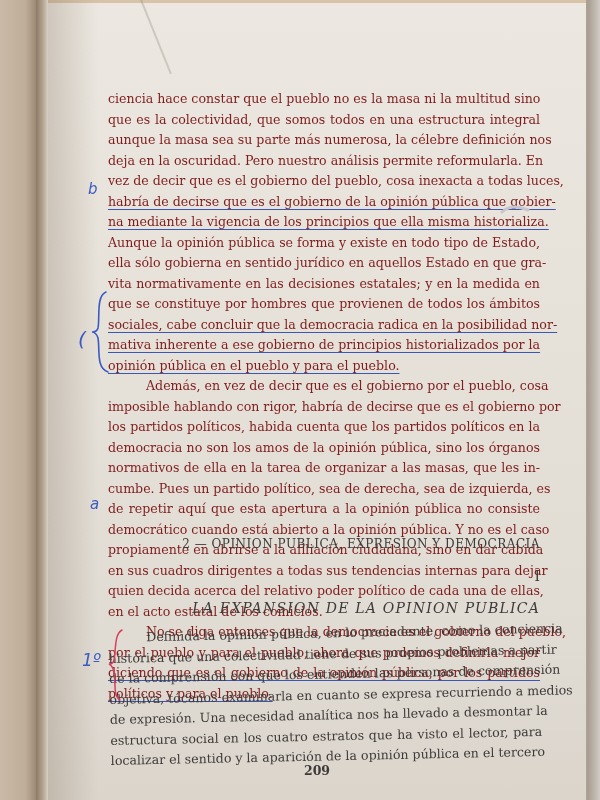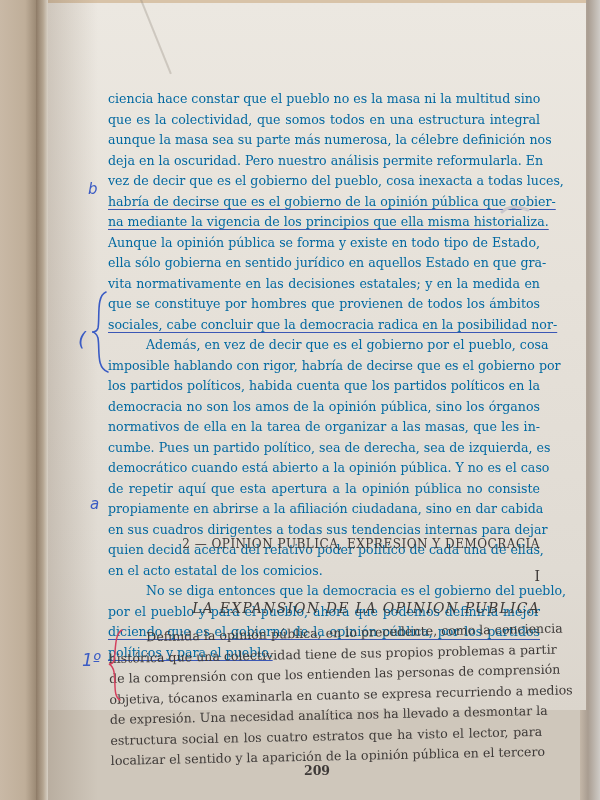--- a/index.html
+++ b/index.html
@@ -16,37 +16,37 @@
   .gutter {
     position:absolute; left:36px; top:0; width:12px; height:800px;
     background:linear-gradient(90deg,#8d7a66 0%,#b5a692 60%,#d8d1c6 100%);
   }
   
   .bg-right {
     position:absolute; right:0; top:0; width:20px; height:800px;
     background:linear-gradient(90deg,#c4b7a8,#a99d91 40%,#cfcbc6);
   }
   .page {
-    position:absolute; left:48px; top:0; width:538px; height:710px;
+    position:absolute; left:48px; top:0; width:538px; height:800px;
     background:linear-gradient(180deg,#ece8e1 0%,#e6e1d9 40%,#e0dbd3 80%,#dbd5cc 100%);
     border-top:3px solid #d8c3a8;
     box-sizing:border-box;
   }
   .page-shadow {
     position:absolute; left:48px; top:0; width:50px; height:800px;
     background:linear-gradient(90deg,rgba(120,100,80,0.25),rgba(120,100,80,0));
     pointer-events:none;
   }
   .crease {
     position:absolute; left:140px; top:0; width:2px; height:80px;
     background:rgba(150,140,130,0.35); transform:rotate(-22deg); transform-origin:top left;
   }
   .text-block {
     position:absolute; left:108px; top:89px; width:432px;
-    font-size:12.6px; line-height:20.5px; color:#0369a1;
+    font-size:12.6px; line-height:20.5px; color:#7f1d1d;
     text-align:justify;
   }
   .text-block p { margin:0; }
   .line { display:block; text-align:justify; text-align-last:justify; white-space:nowrap; height:20.5px; }
   .line.last { text-align-last:left; }
   .indent { padding-left:38px; }
   .ul { text-decoration:underline; text-decoration-color:#3a57b5; text-decoration-thickness:1.3px; text-underline-offset:3px; }
   .heading {
     position:absolute; left:108px; width:432px; text-align:right; color:#3e3a38;
   }
@@ -89,30 +89,32 @@
     <span class="line">aunque la masa sea su parte más numerosa, la célebre definición nos</span>
     <span class="line">deja en la oscuridad. Pero nuestro análisis permite reformularla. En</span>
     <span class="line">vez de decir que es el gobierno del pueblo, cosa inexacta a todas luces,</span>
     <span class="line ul">habría de decirse que es el gobierno de la opinión pública que gobier-</span>
     <span class="line ul">na mediante la vigencia de los principios que ella misma historializa.</span>
     <span class="line">Aunque la opinión pública se forma y existe en todo tipo de Estado,</span>
     <span class="line">ella sólo gobierna en sentido jurídico en aquellos Estado en que gra-</span>
     <span class="line">vita normativamente en las decisiones estatales; y en la medida en</span>
     <span class="line">que se constituye por hombres que provienen de todos los ámbitos</span>
     <span class="line ul">sociales, cabe concluir que la democracia radica en la posibilidad nor-</span>
+    <span class="line ul">mativa inherente a ese gobierno de principios historializados por la</span>
+    <span class="line ul last">opinión pública en el pueblo y para el pueblo.</span>
   </p>
   <p>
     <span class="line indent">Además, en vez de decir que es el gobierno por el pueblo, cosa</span>
     <span class="line">imposible hablando con rigor, habría de decirse que es el gobierno por</span>
     <span class="line">los partidos políticos, habida cuenta que los partidos políticos en la</span>
     <span class="line">democracia no son los amos de la opinión pública, sino los órganos</span>
     <span class="line">normativos de ella en la tarea de organizar a las masas, que les in-</span>
     <span class="line">cumbe. Pues un partido político, sea de derecha, sea de izquierda, es</span>
+    <span class="line">de repetir aquí que esta apertura a la opinión pública no consiste</span>
     <span class="line">democrático cuando está abierto a la opinión pública. Y no es el caso</span>
-    <span class="line">de repetir aquí que esta apertura a la opinión pública no consiste</span>
     <span class="line">propiamente en abrirse a la afiliación ciudadana, sino en dar cabida</span>
     <span class="line">en sus cuadros dirigentes a todas sus tendencias internas para dejar</span>
     <span class="line">quien decida acerca del relativo poder político de cada una de ellas,</span>
     <span class="line last">en el acto estatal de los comicios.</span>
   </p>
   <p>
     <span class="line indent">No se diga entonces que la democracia es el gobierno del pueblo,</span>
     <span class="line">por el pueblo y para el pueblo, ahora que podemos definirla mejor</span>
     <span class="line ul">diciendo que es el gobierno de la opinión pública, por los partidos</span>
     <span class="line ul last">políticos y para el pueblo.</span>

